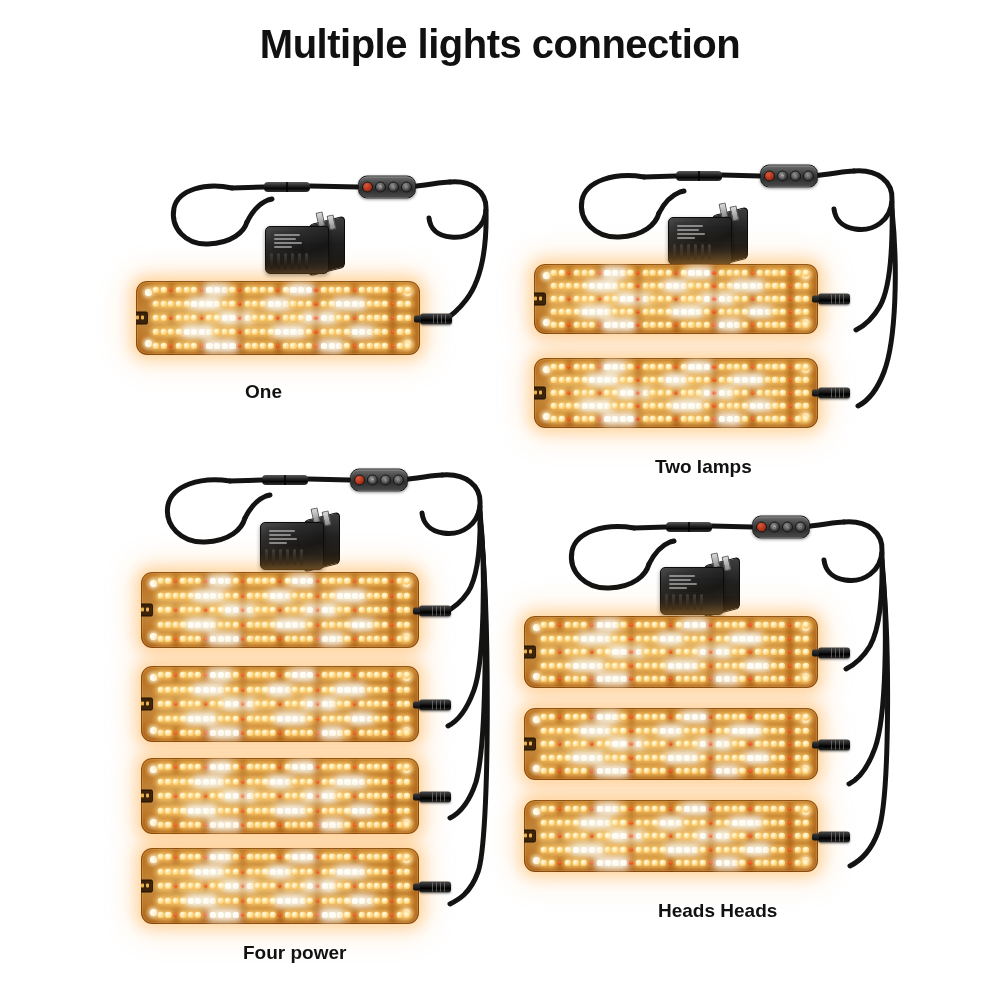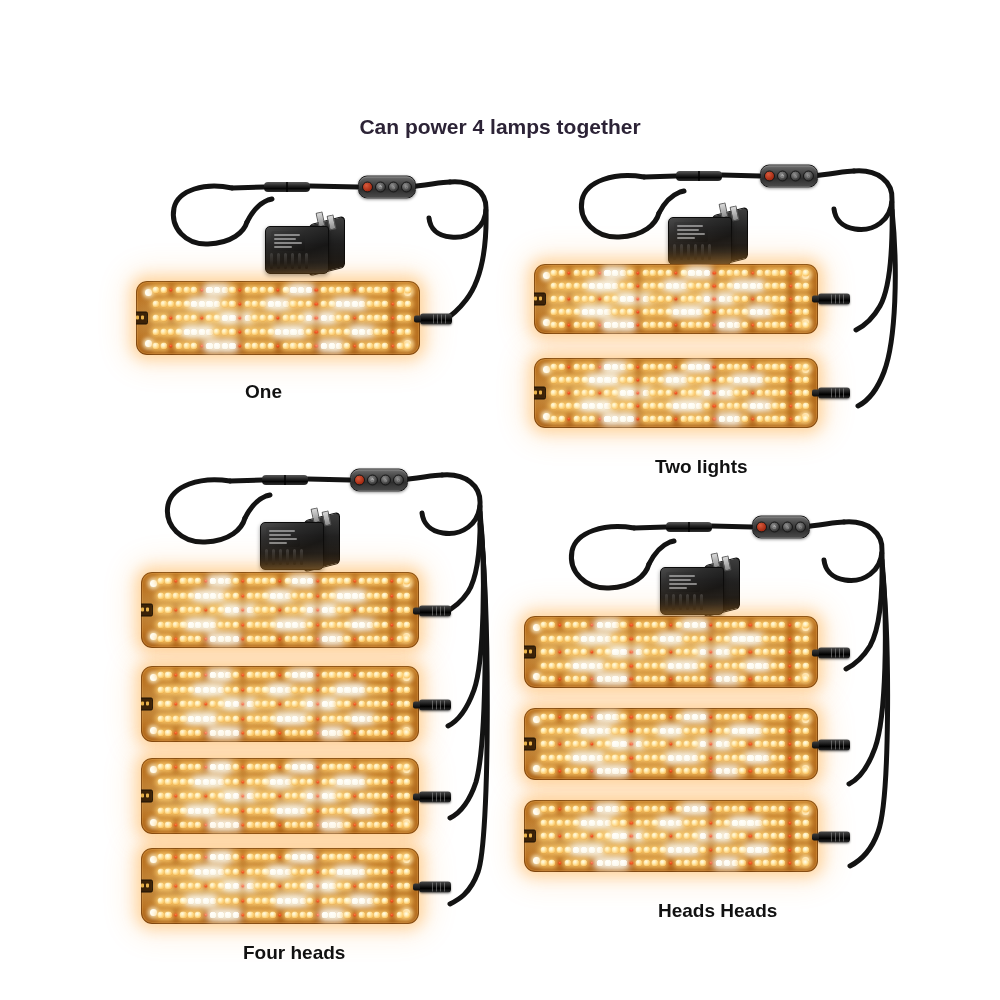--- a/index.html
+++ b/index.html
@@ -159,21 +159,21 @@
     border:1px solid #5a5a5a;
   }
   .adapter .prong.p1{left:52px;top:0px;transform:rotate(-12deg);}
   .adapter .prong.p2{left:63px;top:3px;transform:rotate(-12deg);}
 </style>
 </head>
 <body>
 
 <div id="page">
 
-  <div class="subtitle">Can power 4 lamps together</div>
+  <div class="title">Multiple lights connection</div>
 
   <div class="group" id="g-one" style="left:0;top:0;">
     <div class="wire" style="left:0;top:0;">
       <svg width="1000" height="1000">
         <g fill="none" stroke="#131313" stroke-linecap="round" stroke-linejoin="round">
           <path d="M232,188 C205,182 178,190 174,208 C170,228 186,245 208,244 C232,243 244,232 247,222" stroke-width="5"></path>
           <path d="M247,222 C252,212 258,204 268,200 L272,199" stroke-width="5"></path>
           <path d="M232,188 L264,187" stroke-width="5"></path>
           <path d="M310,186 L358,187" stroke-width="5"></path>
           <path d="M408,187 C428,185 442,182 450,182" stroke-width="5"></path>
@@ -817,21 +817,21 @@
         <div class="led amber" style="width: 7.2px; height: 7.2px; left: 264.364px; top: 61px;"></div>
         <div class="led amber" style="width: 7.2px; height: 7.2px; left: 272px; top: 61px;"></div>
       </div>
     <div class="barrel" style="left:818px;top:393px;width:32px;">
       <div class="nose"></div>
       <div class="rib" style="left:13px"></div>
         <div class="rib" style="left:17px"></div>
       <div class="rib" style="left:21px"></div>
         <div class="rib" style="left:25px"></div>
     </div>
-    <div class="caption" style="left:655px;top:456px;">Two lights</div>
+    <div class="caption" style="left:655px;top:456px;">Two lamps</div>
   </div>
 
   <div class="group" id="g-four" style="left:0;top:0;">
     <div class="wire" style="left:0;top:0;">
       <svg width="1000" height="1000">
         <g fill="none" stroke="#131313" stroke-linecap="round" stroke-linejoin="round">
           <path d="M230,481 C200,476 172,486 168,505 C164,526 182,543 205,542 C230,541 242,529 245,518" stroke-width="5"></path>
           <path d="M245,518 C250,508 256,500 266,496 L270,495" stroke-width="5"></path>
           <path d="M230,481 L262,480" stroke-width="5"></path>
           <path d="M308,479 L350,480" stroke-width="5"></path>
@@ -1624,21 +1624,21 @@
         <div class="led amber" style="width: 7.2px; height: 7.2px; left: 266px; top: 67px;"></div>
       </div>
     <div class="barrel" style="left:419px;top:887px;width:32px;">
       <div class="nose"></div>
         <div class="rib" style="left:13px"></div>
         <div class="rib" style="left:17px"></div>
       <div class="rib" style="left:21px"></div>
         <div class="rib" style="left:25px"></div>
     </div>
 
-    <div class="caption" style="left:243px;top:942px;">Four heads</div>
+    <div class="caption" style="left:243px;top:942px;">Four power</div>
   </div>
 
   <div class="group" id="g-three" style="left:0;top:0;">
     <div class="wire" style="left:0;top:0;">
       <svg width="1000" height="1000">
         <g fill="none" stroke="#131313" stroke-linecap="round" stroke-linejoin="round">
           <path d="M634,528 C604,523 576,532 572,551 C568,572 586,589 609,588 C634,587 646,575 649,564" stroke-width="5"></path>
           <path d="M649,564 C654,554 660,546 670,542 L674,541" stroke-width="5"></path>
           <path d="M634,528 L666,527" stroke-width="5"></path>
           <path d="M712,526 L752,527" stroke-width="5"></path>

